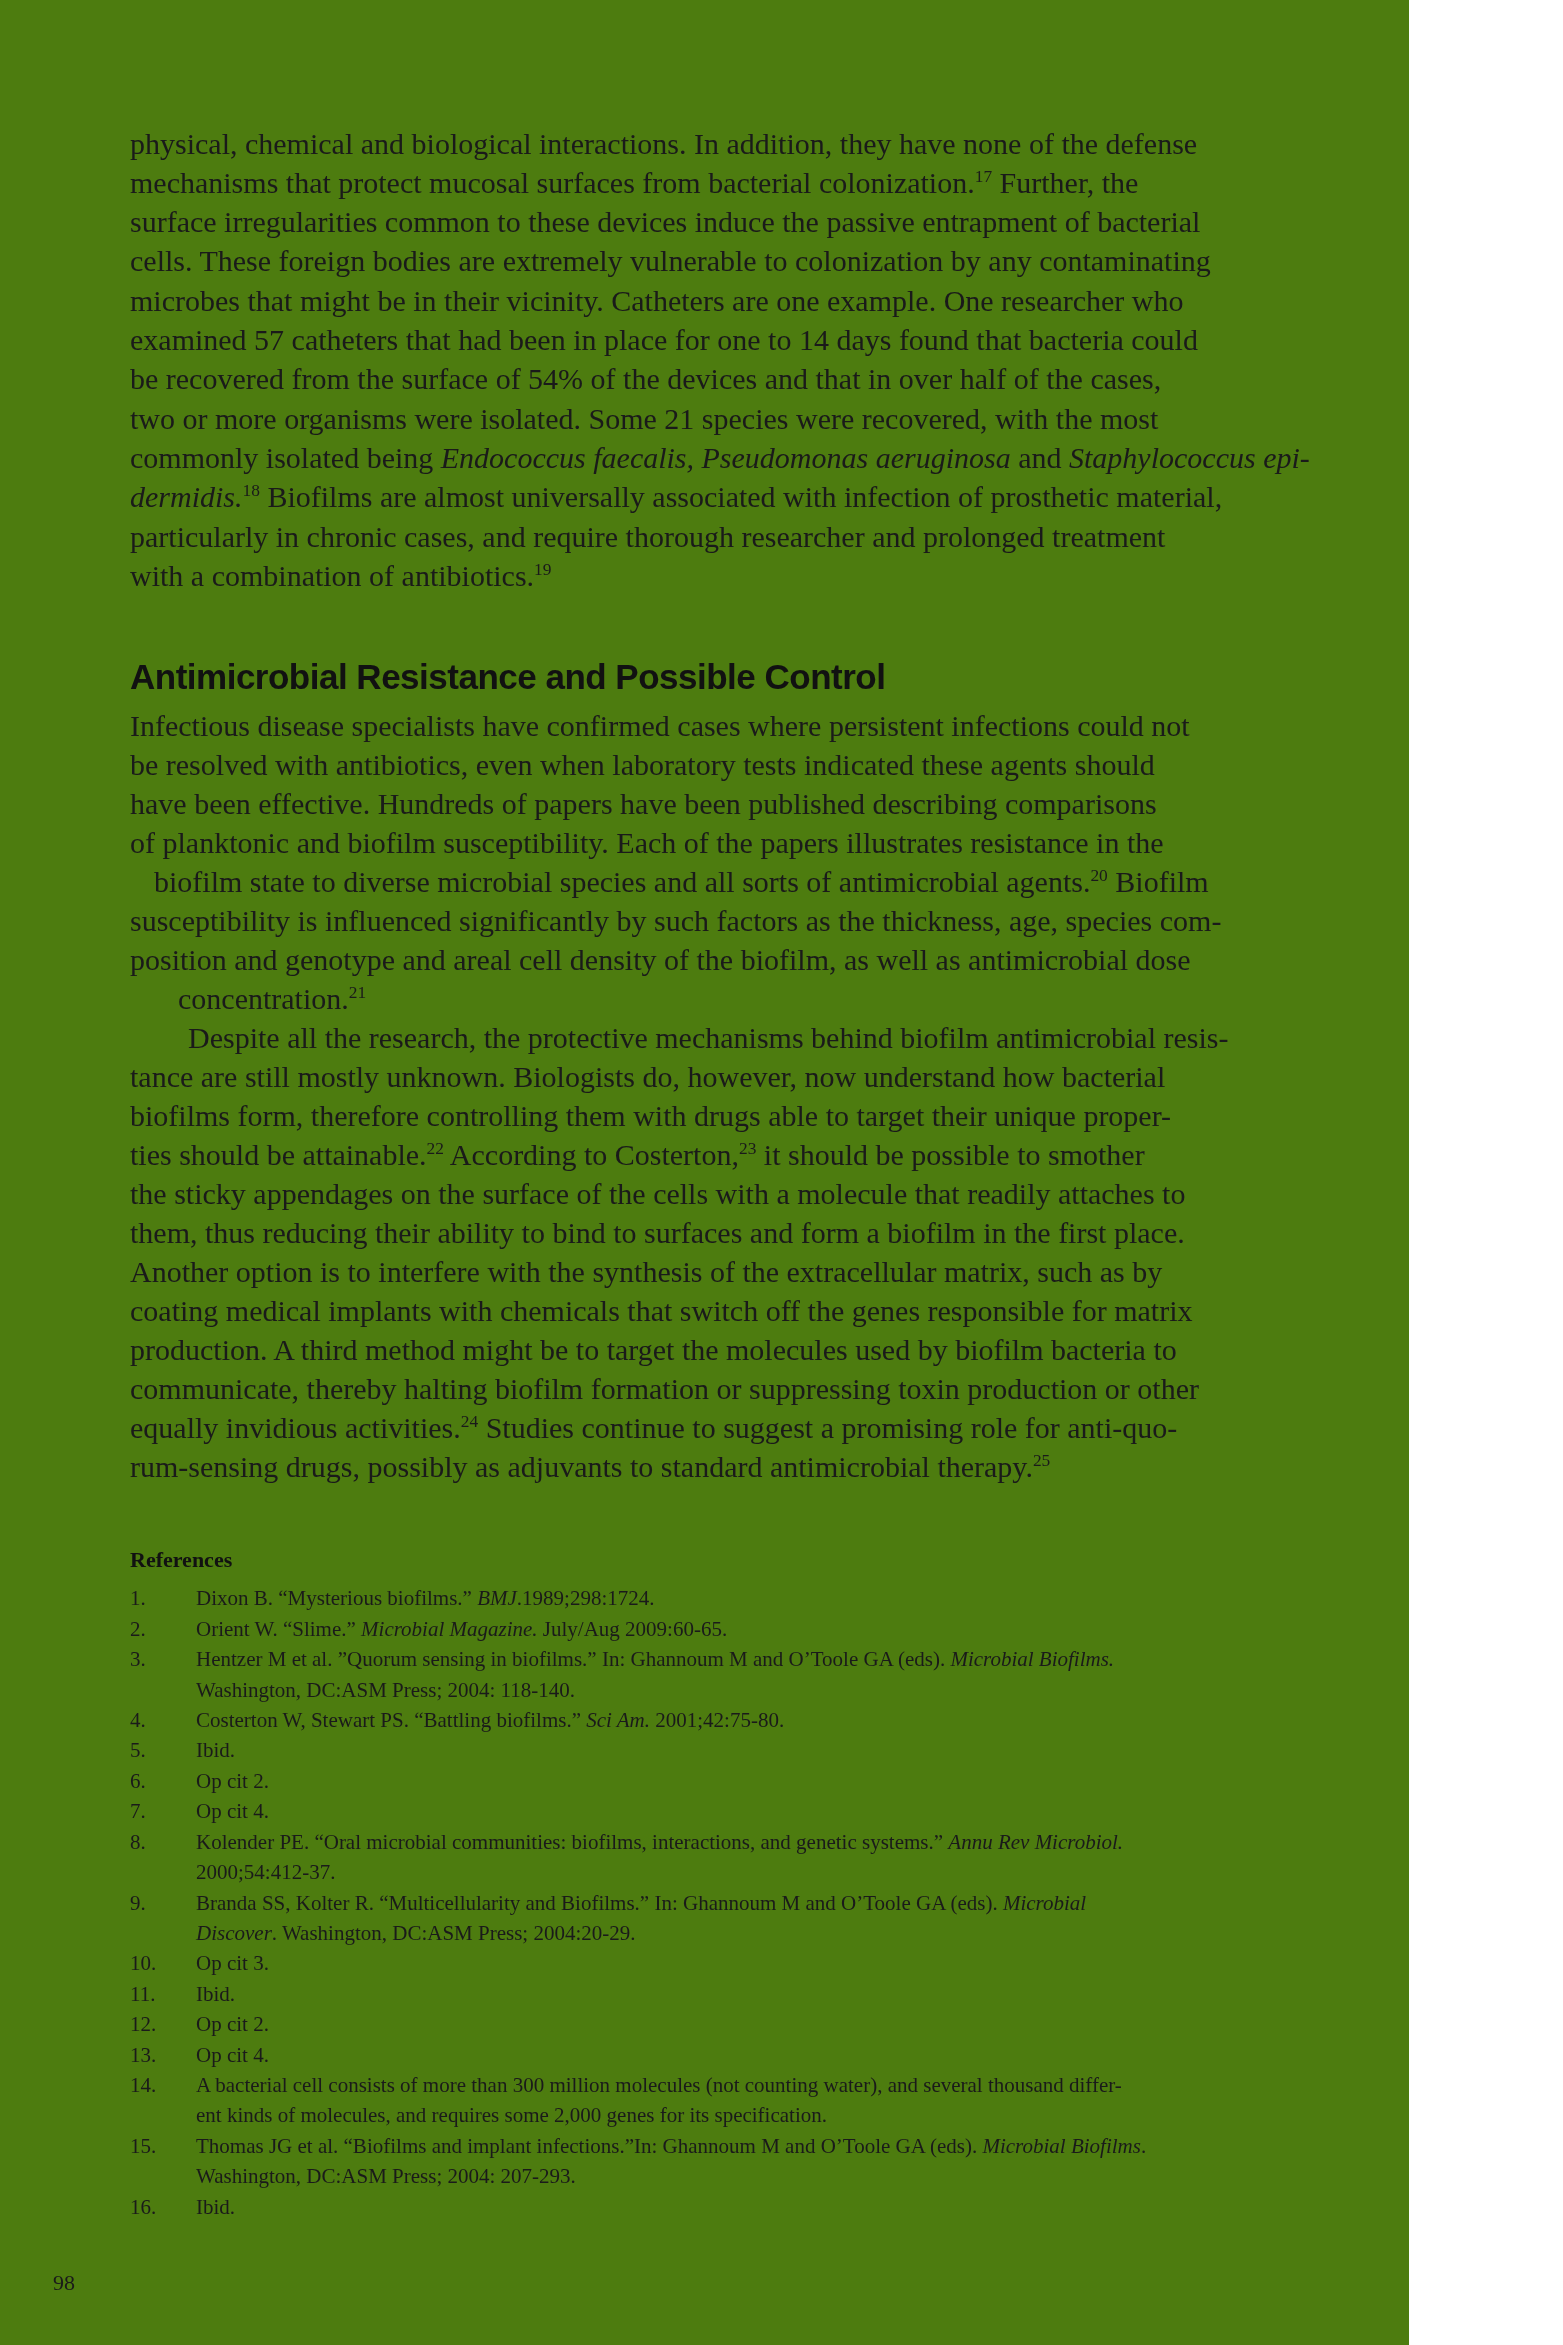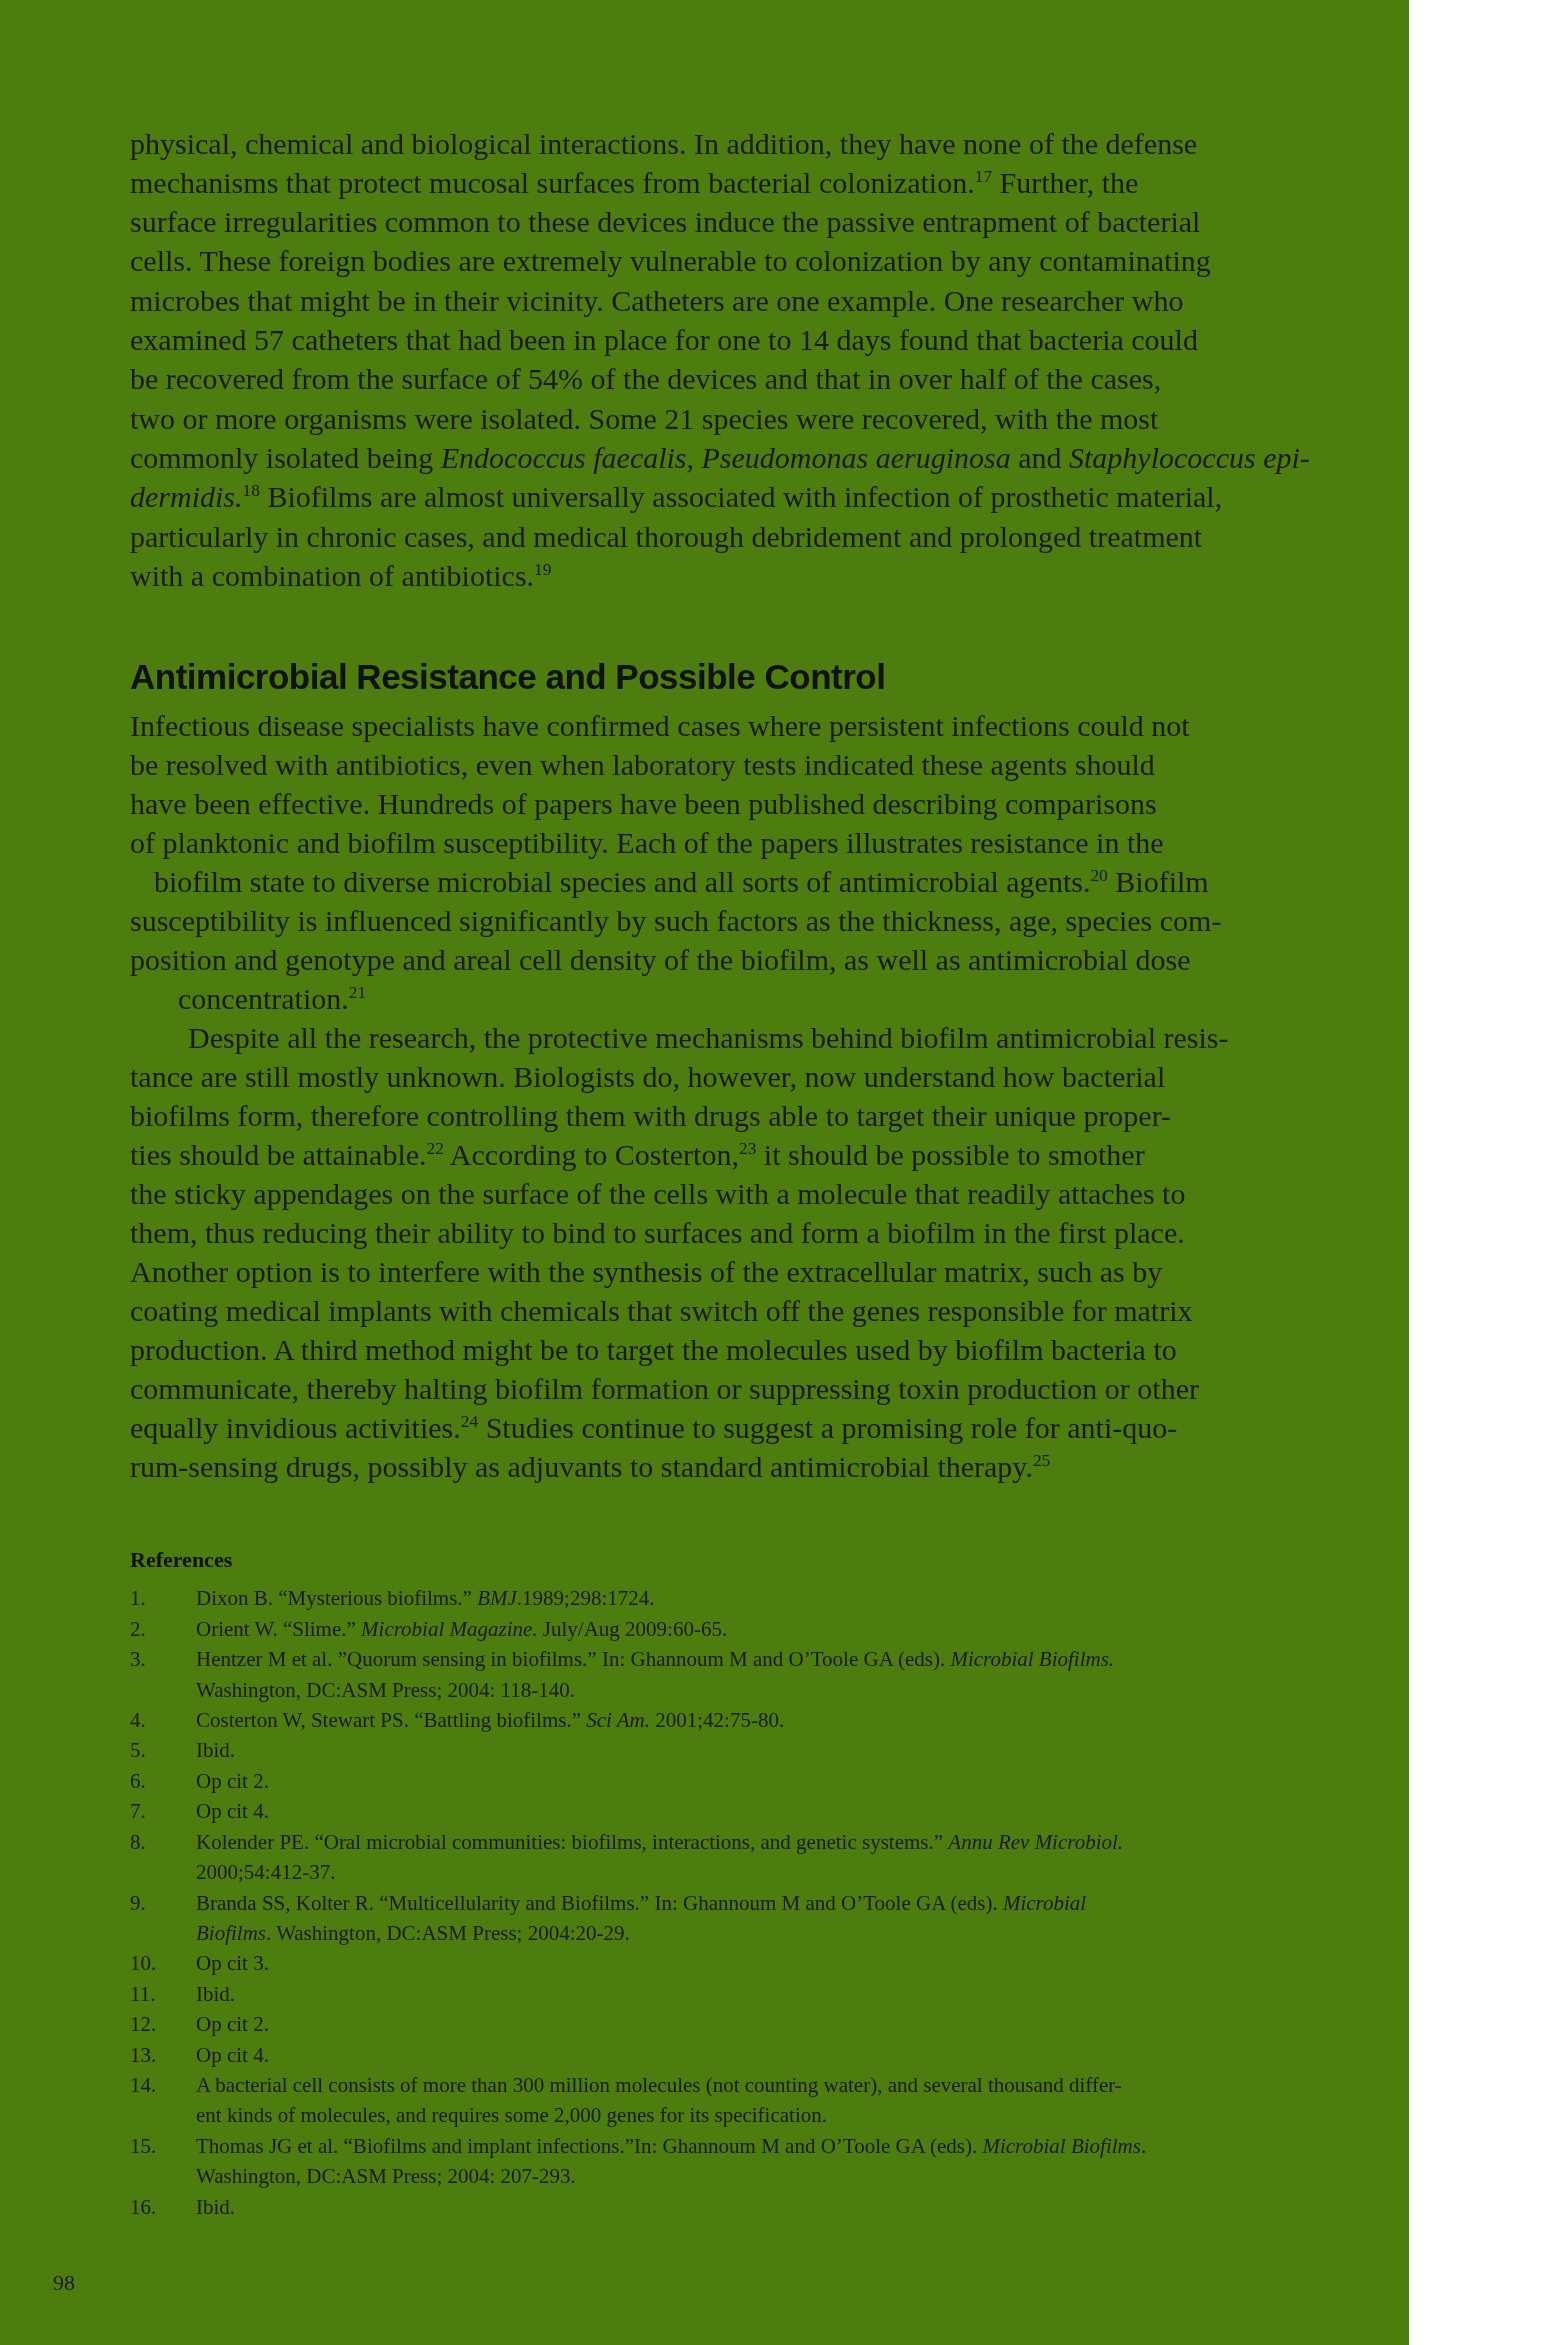--- a/index.html
+++ b/index.html
@@ -26,21 +26,21 @@
       <div class="line" style="top: 124px;"><span>physical, chemical and biological interactions. In addition, they have none of the defense</span></div>
       <div class="line" style="top: 163px;"><span>mechanisms that protect mucosal surfaces from bacterial colonization.</span><span class="sup">17</span><span> Further, the</span></div>
       <div class="line" style="top: 202px;"><span>surface irregularities common to these devices induce the passive entrapment of bacterial</span></div>
       <div class="line" style="top: 241px;"><span>cells. These foreign bodies are extremely vulnerable to colonization by any contaminating</span></div>
       <div class="line" style="top: 281px;"><span>microbes that might be in their vicinity. Catheters are one example. One researcher who</span></div>
       <div class="line" style="top: 320px;"><span>examined 57 catheters that had been in place for one to 14 days found that bacteria could</span></div>
       <div class="line" style="top: 359px;"><span>be recovered from the surface of 54% of the devices and that in over half of the cases,</span></div>
       <div class="line" style="top: 399px;"><span>two or more organisms were isolated. Some 21 species were recovered, with the most</span></div>
       <div class="line" style="top: 438px;"><span>commonly isolated being </span><span class="it">Endococcus faecalis, Pseudomonas aeruginosa</span><span> and </span><span class="it">Staphylococcus epi-</span></div>
       <div class="line" style="top: 477px;"><span class="it">dermidis.</span><span class="sup">18</span><span> Biofilms are almost universally associated with infection of prosthetic material,</span></div>
-      <div class="line" style="top: 517px;"><span>particularly in chronic cases, and medical thorough debridement and prolonged treatment</span></div>
+      <div class="line" style="top: 517px;"><span>particularly in chronic cases, and require thorough researcher and prolonged treatment</span></div>
       <div class="line" style="top: 556px;"><span>with a combination of antibiotics.</span><span class="sup">19</span></div>
     </div>
   <div class="heading" style="top:657px;">Antimicrobial Resistance and Possible Control</div>
   <div class="body-block" id="block-section" style="top:0;">
       <div class="line" style="top: 706px;"><span>Infectious disease specialists have confirmed cases where persistent infections could not</span></div>
       <div class="line" style="top: 745px;"><span>be resolved with antibiotics, even when laboratory tests indicated these agents should</span></div>
       <div class="line" style="top: 784px;"><span>have been effective. Hundreds of papers have been published describing comparisons</span></div>
       <div class="line" style="top: 823px;"><span>of planktonic and biofilm susceptibility. Each of the papers illustrates resistance in the</span></div>
       <div class="line" style="top: 862px; margin-left: 24px;"><span>biofilm state to diverse microbial species and all sorts of antimicrobial agents.</span><span class="sup">20</span><span> Biofilm</span></div>
       <div class="line" style="top: 901px;"><span>susceptibility is influenced significantly by such factors as the thickness, age, species com-</span></div>
@@ -91,21 +91,21 @@
         <div class="ref-line ref-text" style="top: 1798px;"><span>Op cit 4.</span></div>
       </div>
       <div>
         <div class="ref-line ref-num" style="top: 1829px;">8.</div>
         <div class="ref-line ref-text" style="top: 1829px;"><span>Kolender PE. “Oral microbial communities: biofilms, interactions, and genetic systems.” </span><span class="it">Annu Rev Microbiol.</span></div>
         <div class="ref-line ref-text" style="top: 1859px;"><span>2000;54:412-37.</span></div>
       </div>
       <div>
         <div class="ref-line ref-num" style="top: 1890px;">9.</div>
         <div class="ref-line ref-text" style="top: 1890px;"><span>Branda SS, Kolter R. “Multicellularity and Biofilms.” In: Ghannoum M and O’Toole GA (eds). </span><span class="it">Microbial</span></div>
-        <div class="ref-line ref-text" style="top: 1920px;"><span class="it">Biofilms</span><span>. Washington, DC:ASM Press; 2004:20-29.</span></div>
+        <div class="ref-line ref-text" style="top: 1920px;"><span class="it">Discover</span><span>. Washington, DC:ASM Press; 2004:20-29.</span></div>
       </div>
       <div>
         <div class="ref-line ref-num" style="top: 1950px;">10.</div>
         <div class="ref-line ref-text" style="top: 1950px;"><span>Op cit 3.</span></div>
       </div>
       <div>
         <div class="ref-line ref-num" style="top: 1981px;">11.</div>
         <div class="ref-line ref-text" style="top: 1981px;"><span>Ibid.</span></div>
       </div>
       <div>

